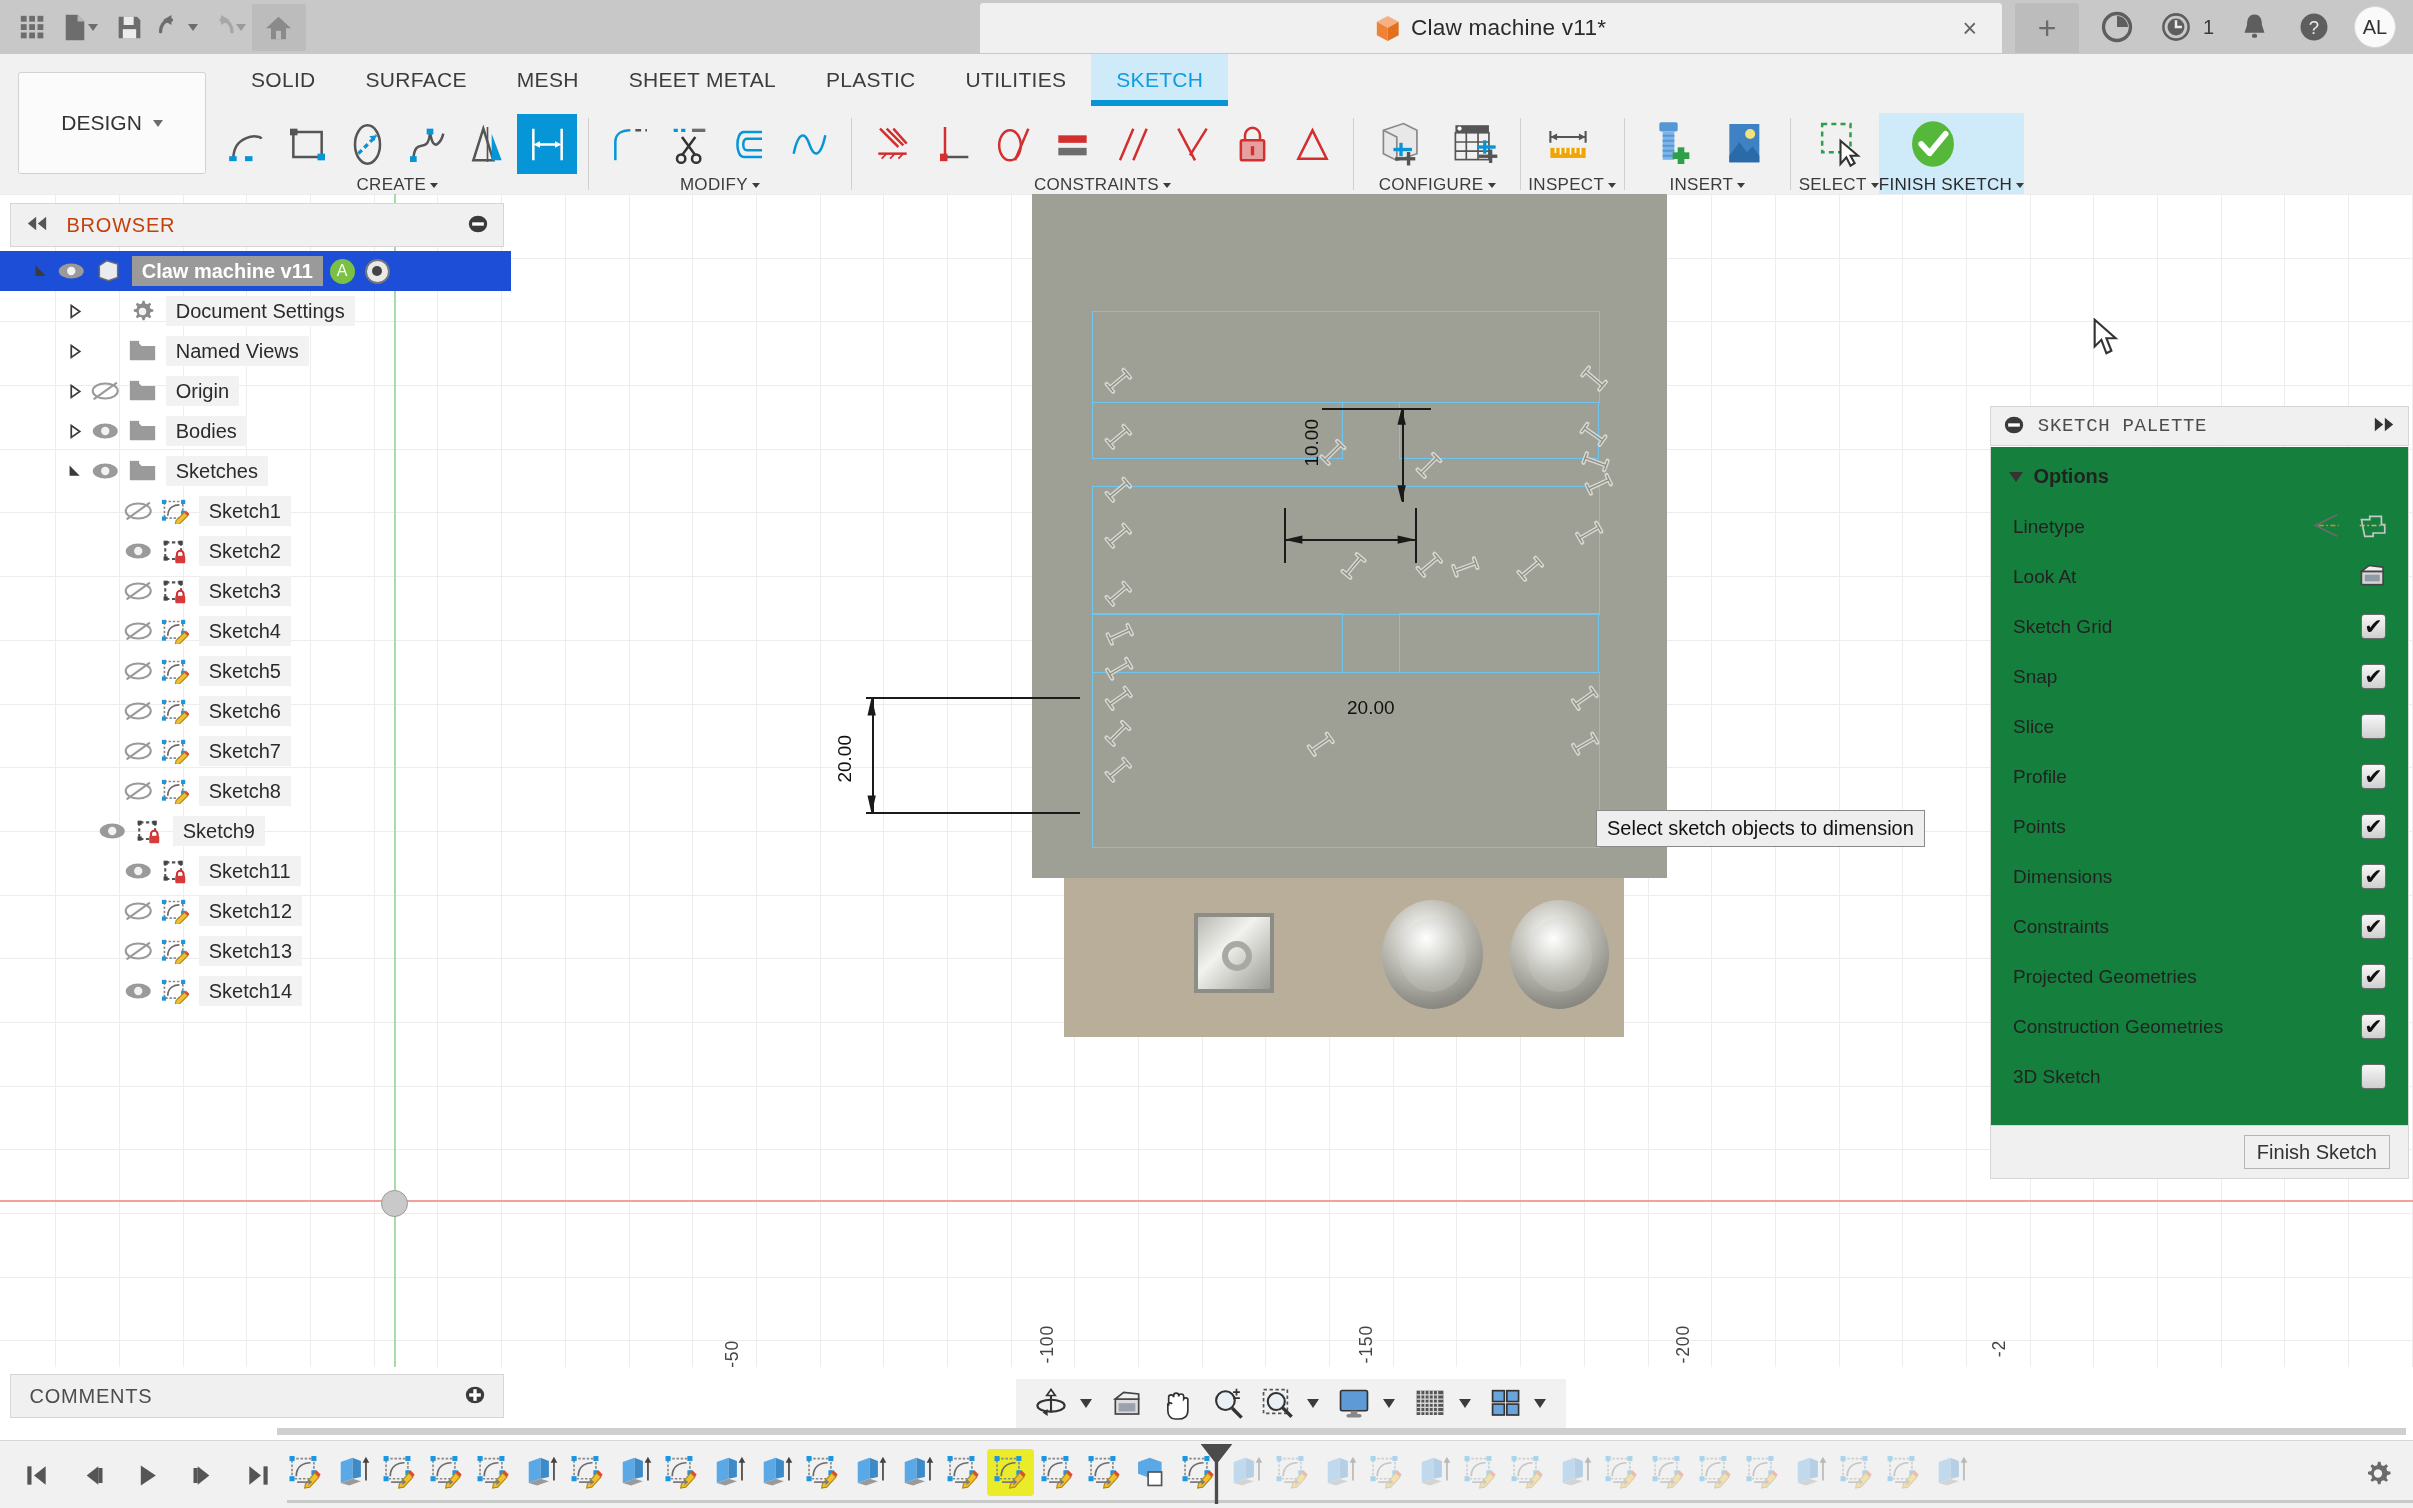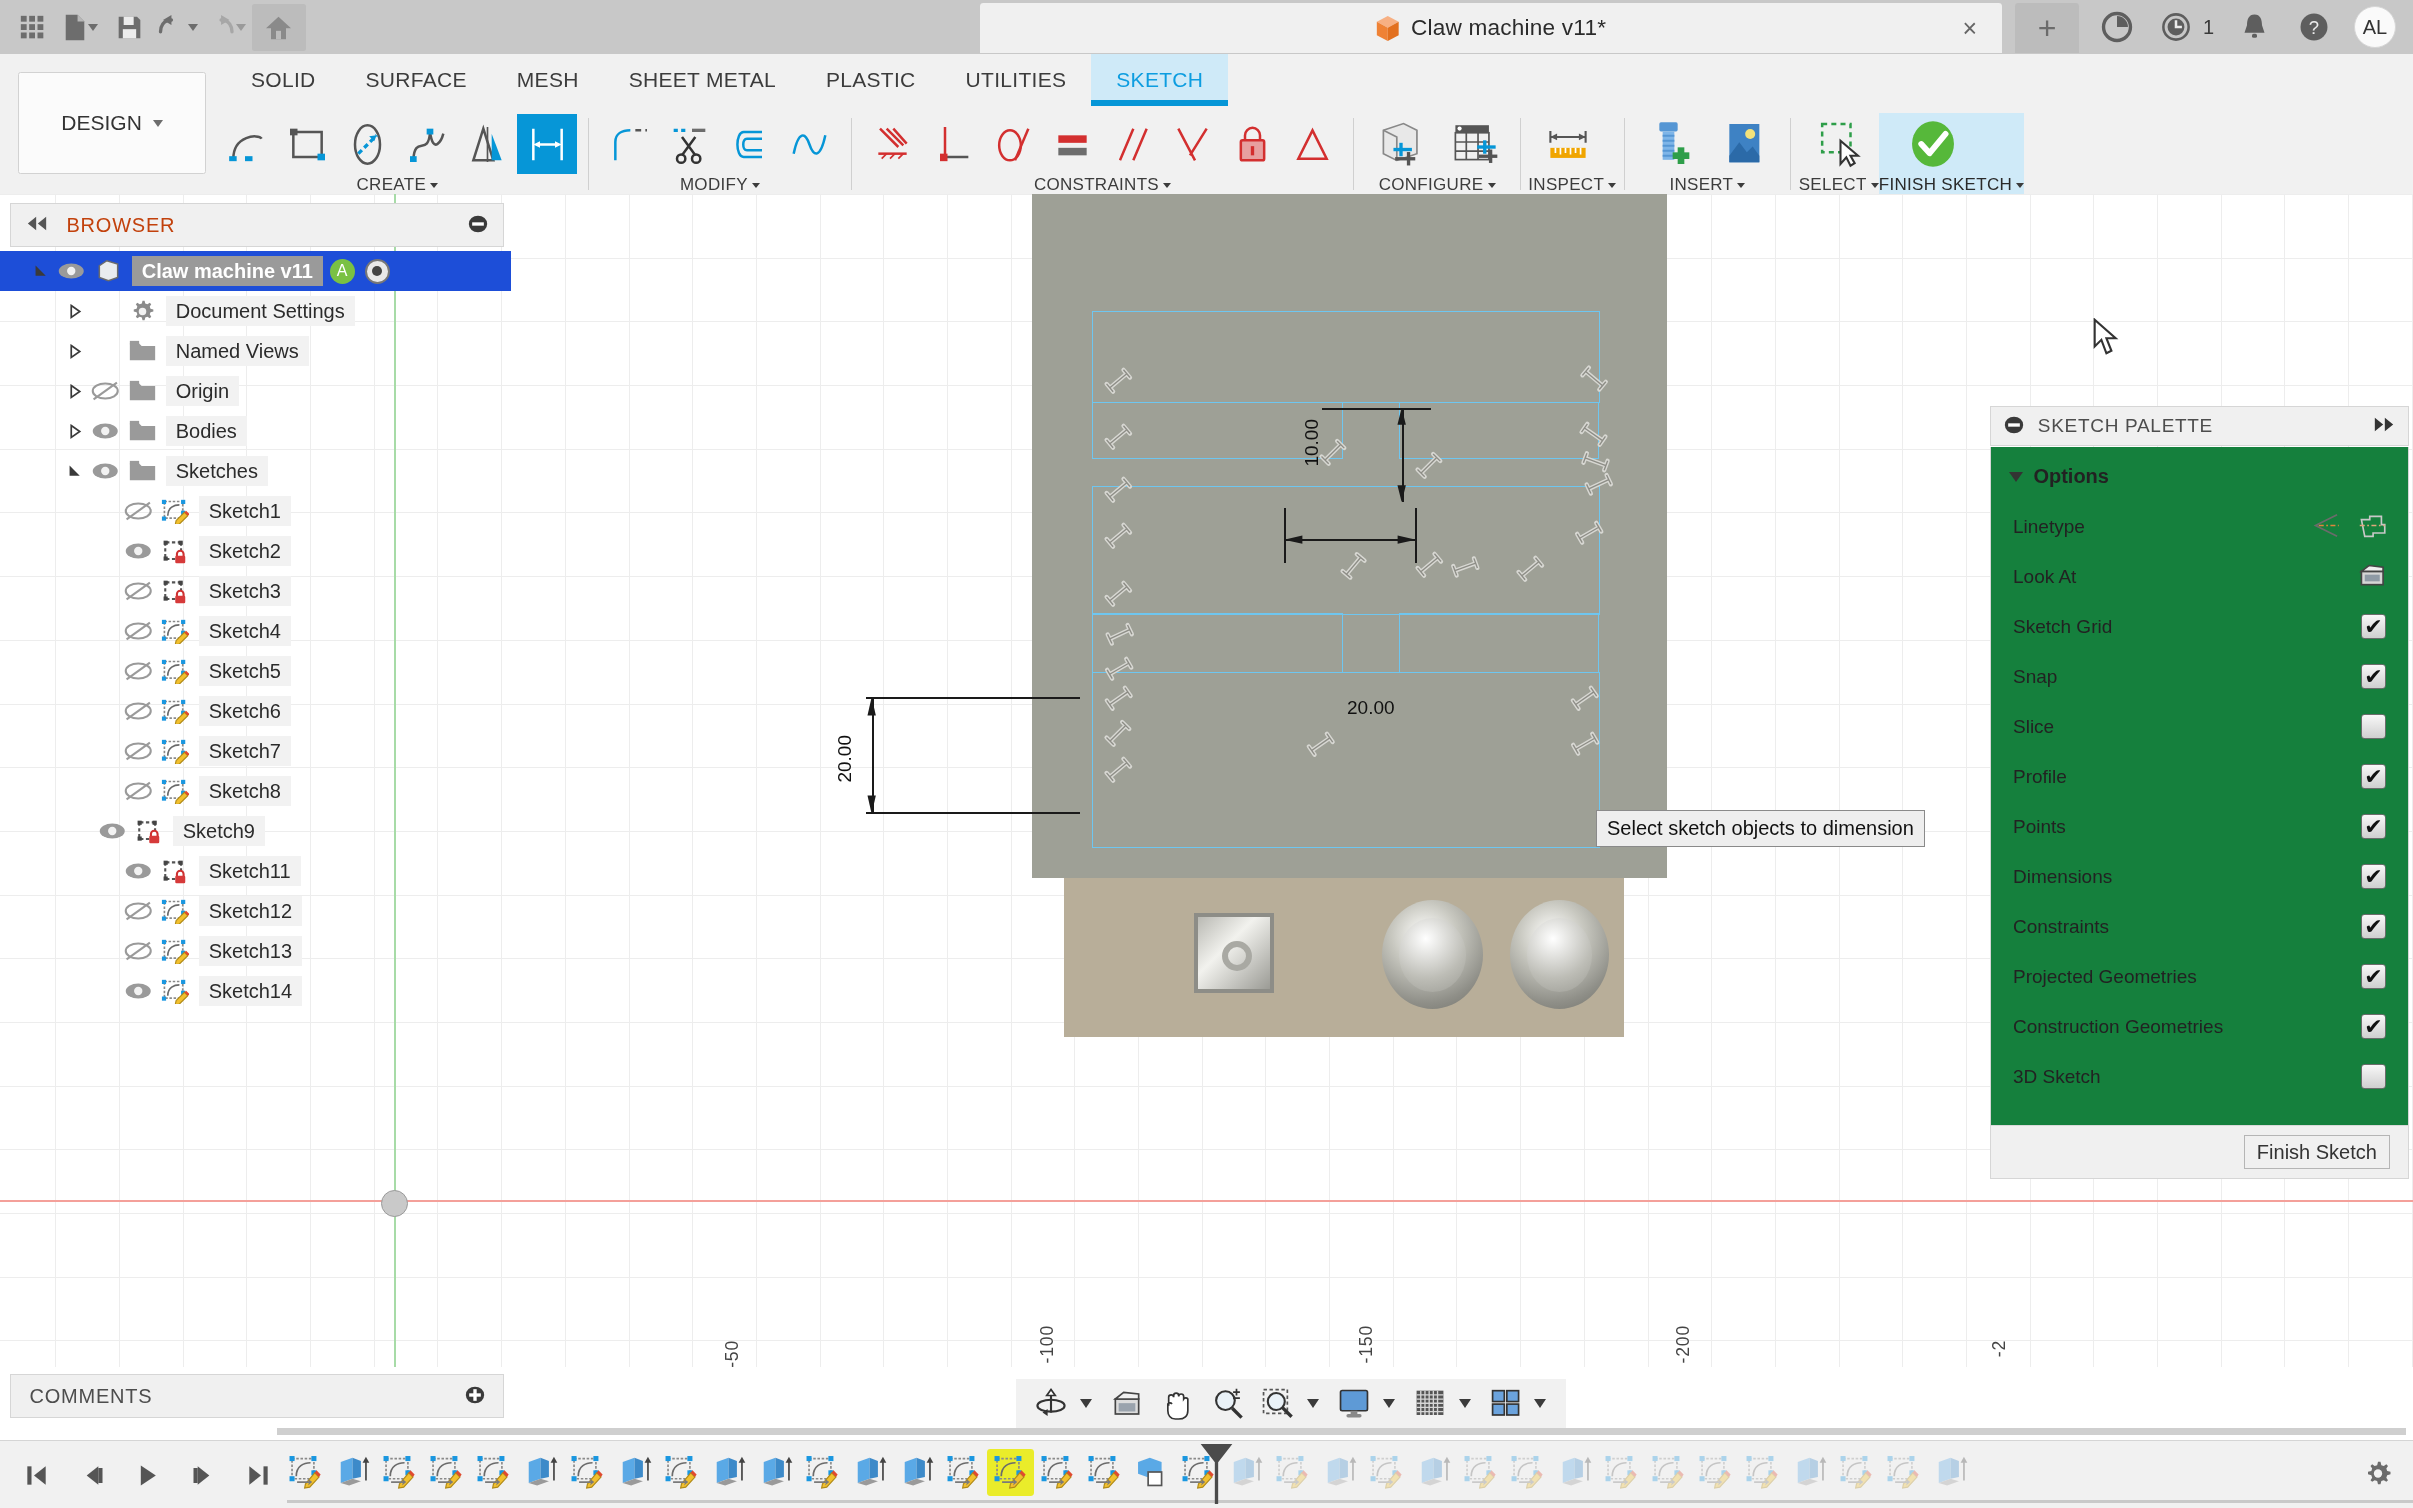--- a/index.html
+++ b/index.html
@@ -167,21 +167,21 @@
               align-items:center; justify-content:center; }
   .viewcube span { font-size:21px; color:#8a8a8a; letter-spacing:0.8px;}
   .vc-ax { position:absolute; font-size:24px; font-weight:bold; }
 
   
   .palette-hd {
     position:absolute; left:1990px; top:406px; width:419px; height:40px;
     background:#f0f0f0; border:0.8px solid #d6d6d6;
     display:flex; align-items:center; padding:0 13.4px; gap:13.4px;
   }
-  .palette-hd .ttl { font-size:19px; color:#4d4d4d; letter-spacing:0.7px;}
+  .palette-hd .ttl { font-size:19px; color:#4d4d4d; letter-spacing:0.7px;font-family:Liberation Mono, monospace;}
   .palette-body {
     position:absolute; left:1990px; top:447px; width:419px; height:679px;
     background:#15803d; border:0.8px solid #d6d6d6; border-top:none;
   }
   .opt-hd { display:flex; align-items:center; gap:10px; padding:18.4px 0 13.4px 18.4px;
             font-size:20px; font-weight:bold; color:#222; }
   .tri { width:0;height:0;border-left:7.5px solid transparent;border-right:7.5px solid transparent;
          border-top:10px solid #333; }
   .opt-row { height:50px; display:flex; align-items:center; padding:0 22px 0 22px; }
   .opt-row .nm { font-size:19px; color:#222; }

